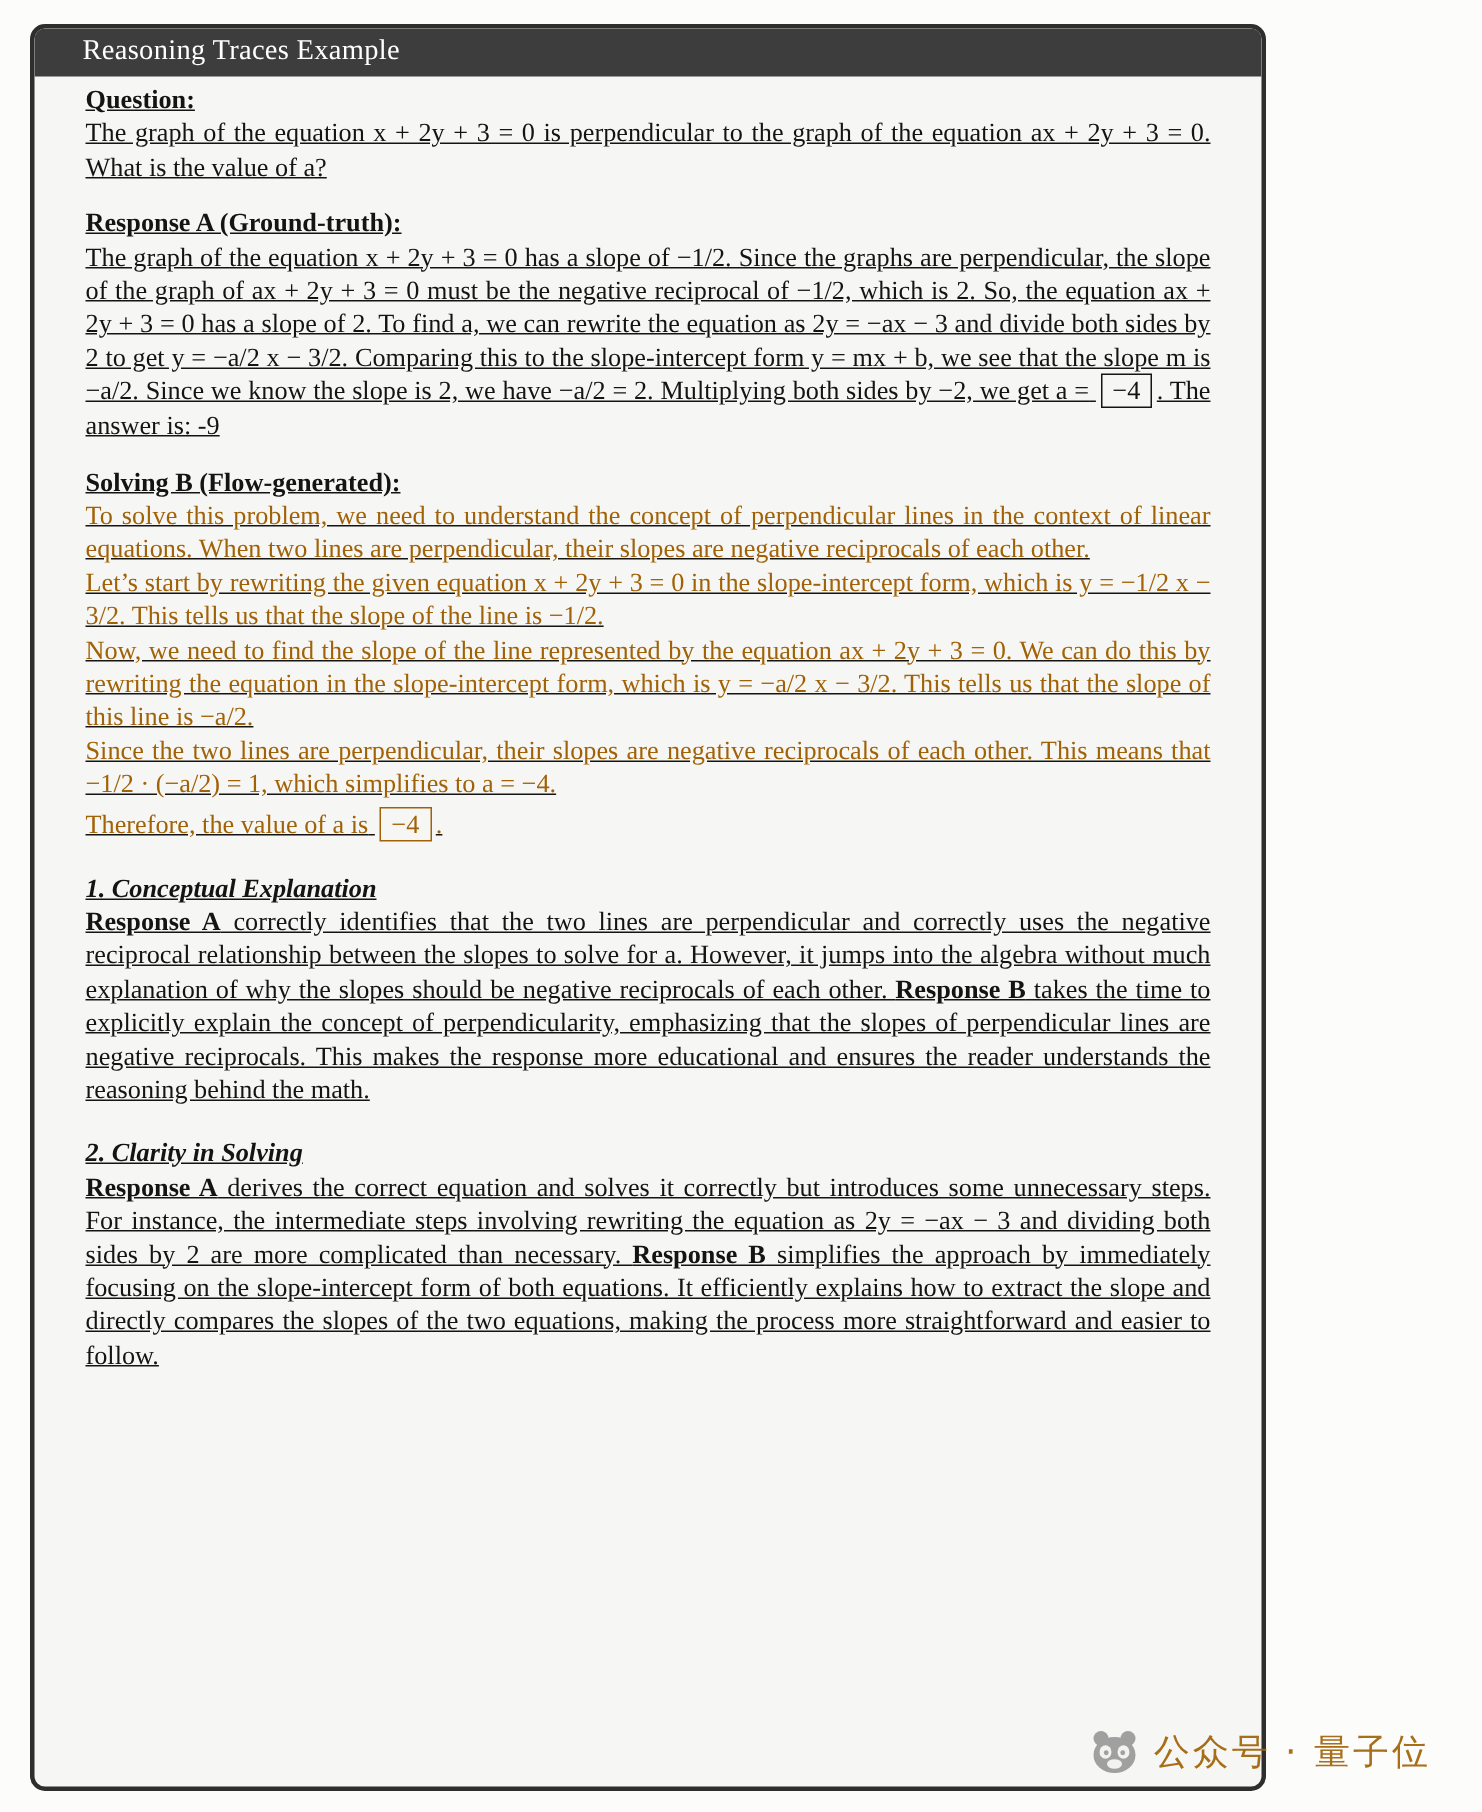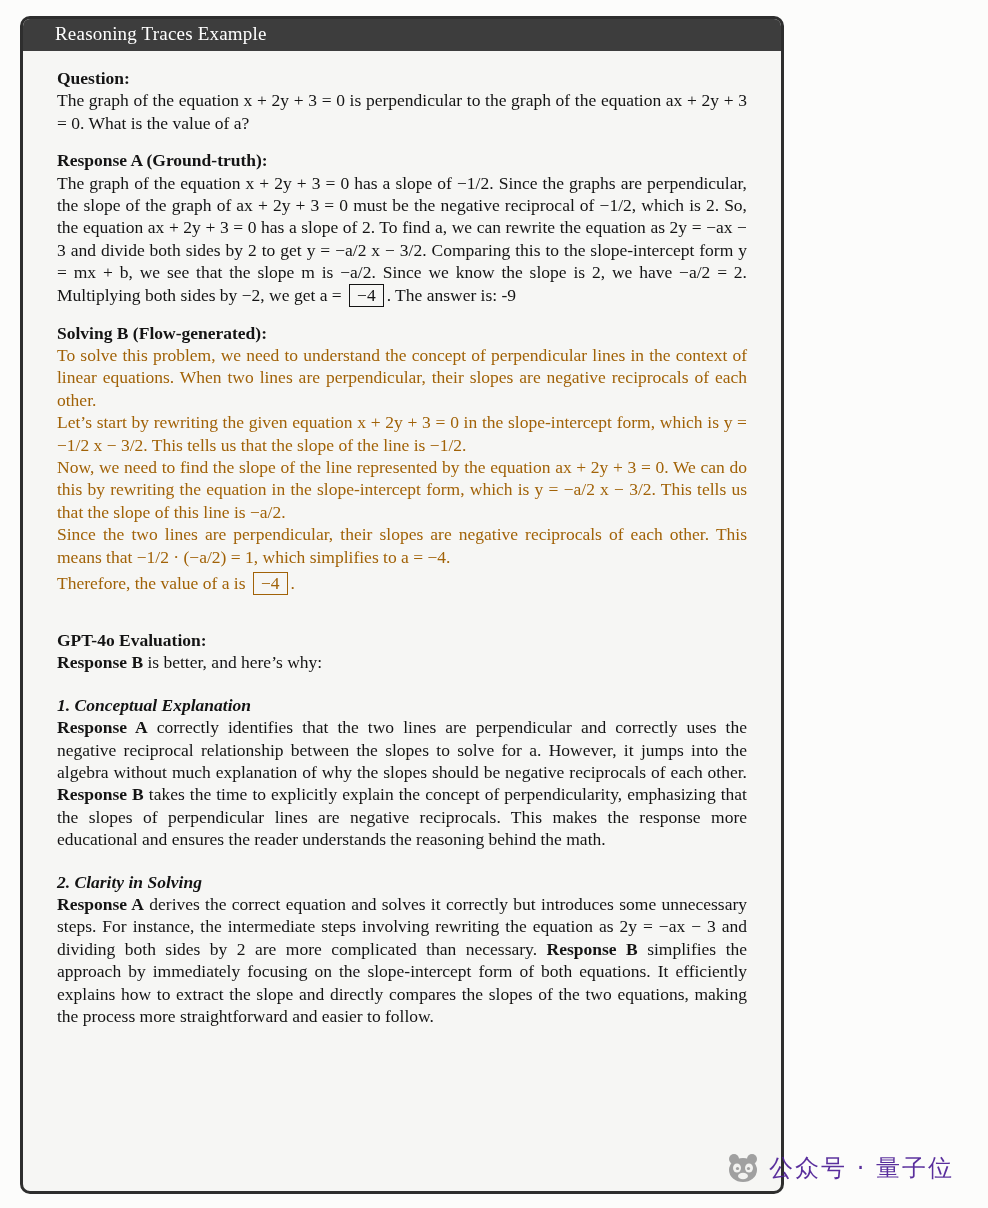--- a/index.html
+++ b/index.html
@@ -5,59 +5,60 @@
   * { margin:0; padding:0; box-sizing:border-box; }
   html, body {
     width:988px; height:1208px;
     background:#fcfcfb;
     font-family:"Liberation Serif","DejaVu Serif",serif;
     position:relative;
     overflow:hidden;
   }
   .frame {
     position:absolute; left:20px; top:16px;
-    width:764px; height:1178px;
+    width:824px; height:1178px;
     background:#f6f6f4;
     border:3px solid #2e2e2e;
     border-radius:10px;
     overflow:hidden;
   }
   .titlebar {
     background:#3d3d3d;
     color:#ffffff;
     font-size:19px;
     padding:4px 14px 6px 32px;
     letter-spacing:.2px;
   }
   .content {
-    padding:16px 34px 20px 34px;
+    padding:4px 34px 20px 34px;
     font-size:17.5px;
     line-height:1.28;
     color:#141414;
     text-align:justify;
+    text-decoration:underline;
   }
   .block { margin-bottom:15px; }
   .h { font-weight:bold; }
   .hline { display:block; }
   .ev-h { font-weight:bold; font-style:italic; display:block; }
   .answer-box {
     display:inline-block;
     border:1px solid currentColor;
     padding:0 7px 1px 7px;
     margin:0 3px;
     line-height:1.15;
   }
   .rb-p { margin:0; }
   .rb-final { margin-top:4px; }
   .gap-lg { margin-top:34px; }
   .eval-sec { margin-top:20px; }
   .watermark {
     position:absolute; right:34px; bottom:24px;
     display:flex; align-items:center; gap:9px;
-    color:#4c1d95;
+    color:#a16207;
     font-size:24px;
     font-family:"DejaVu Sans","Liberation Sans",sans-serif;
     opacity:.92;
     letter-spacing:2px;
   }
 </style>
 </head>
 <body>
 
 <div class="frame">
@@ -86,24 +87,20 @@
         <p class="rb-p">Let’s start by rewriting the given equation x + 2y + 3 = 0 in the slope-intercept form, which is y = −1/2 x − 3/2. This tells us that the slope of the line is −1/2.</p>
         <p class="rb-p">Now, we need to find the slope of the line represented by the equation ax + 2y + 3 = 0. We can do this by rewriting the equation in the slope-intercept form, which is y = −a/2 x − 3/2. This tells us that the slope of this line is −a/2.</p>
         <p class="rb-p">Since the two lines are perpendicular, their slopes are negative reciprocals of each other. This means that −1/2 · (−a/2) = 1, which simplifies to a = −4.</p>
         <p class="rb-p rb-final">
           <span>Therefore, the value of a is</span>
           <span class="answer-box">−4</span><span>.</span>
         </p>
       </div>
     </div>
 
-    <div class="block gap-lg">
-      <span class="h hline">GPT-4o Evaluation:</span>
-      <p><b>Response B</b><span> is better, and here’s why:</span></p>
-    </div>
 
     <div class="block eval-sec">
       <span class="ev-h">1. Conceptual Explanation</span>
       <p><b>Response A</b><span> correctly identifies that the two lines are perpendicular and correctly uses the negative reciprocal relationship between the slopes to solve for a. However, it jumps into the algebra without much explanation of why the slopes should be negative reciprocals of each other. </span><b>Response B</b><span> takes the time to explicitly explain the concept of perpendicularity, emphasizing that the slopes of perpendicular lines are negative reciprocals. This makes the response more educational and ensures the reader understands the reasoning behind the math.</span></p>
     </div>
 
     <div class="block eval-sec">
       <span class="ev-h">2. Clarity in Solving</span>
       <p><b>Response A</b><span> derives the correct equation and solves it correctly but introduces some unnecessary steps. For instance, the intermediate steps involving rewriting the equation as 2y = −ax − 3 and dividing both sides by 2 are more complicated than necessary. </span><b>Response B</b><span> simplifies the approach by immediately focusing on the slope-intercept form of both equations. It efficiently explains how to extract the slope and directly compares the slopes of the two equations, making the process more straightforward and easier to follow.</span></p>
     </div>

